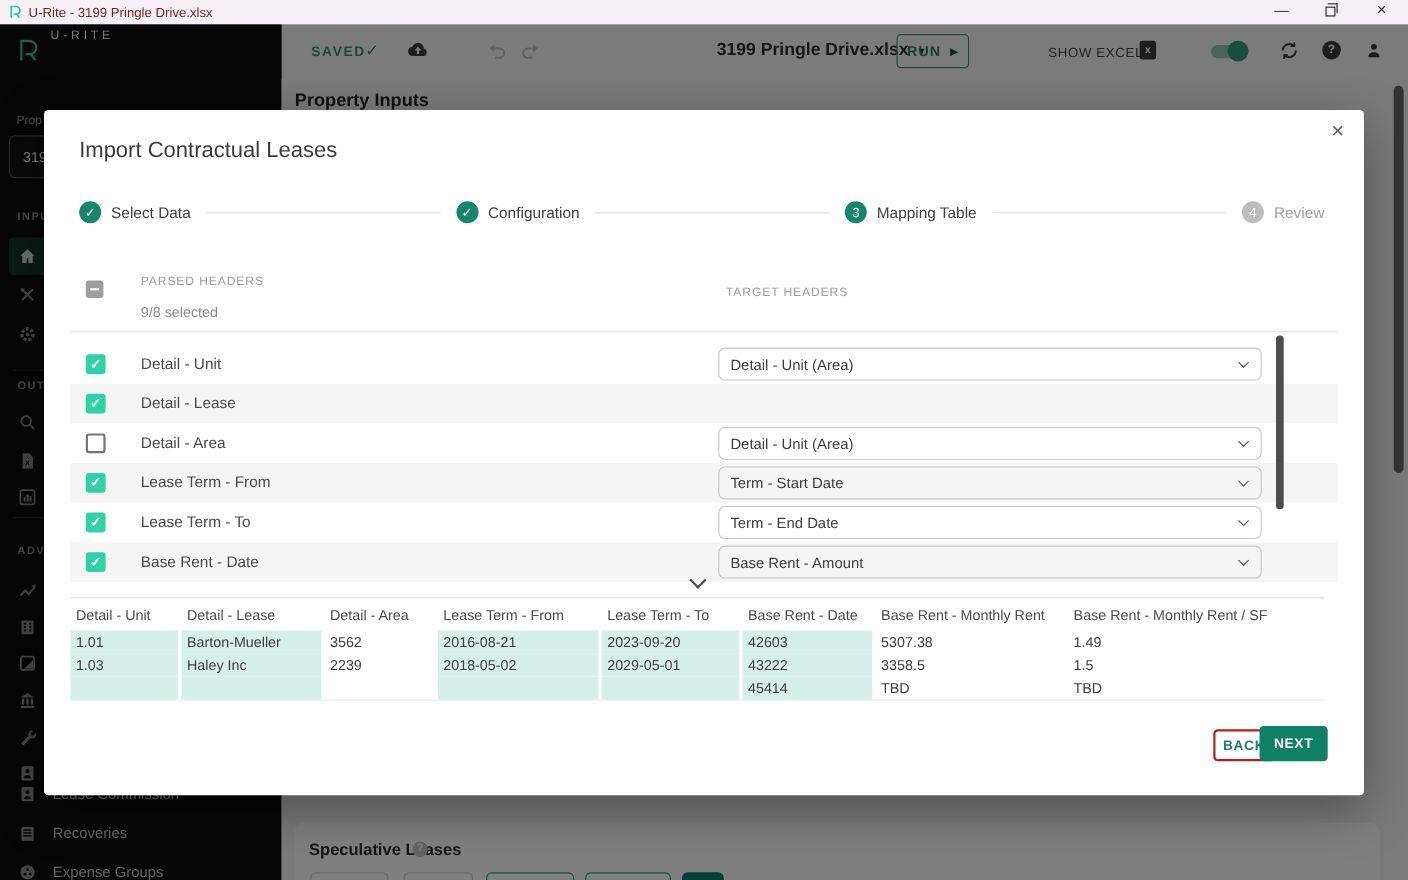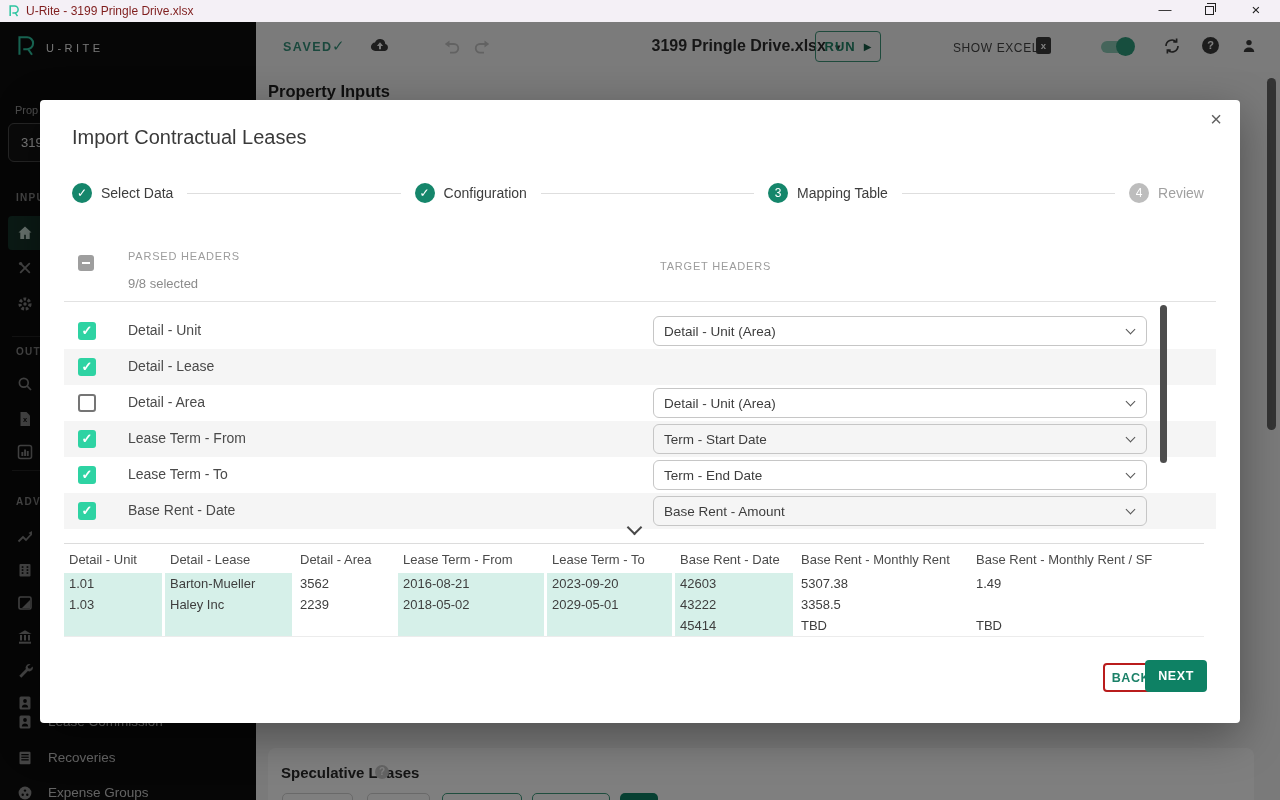--- a/index.html
+++ b/index.html
@@ -34,21 +34,21 @@
   .excel-icon { position:absolute; left:780px; top:15px; width:15px; height:17px; background:#3a3a3a; border-radius:2.5px; color:#fff; font-size:9.5px; font-weight:bold; text-align:center; line-height:17px; }
   .toggle { position:absolute; left:845px; top:19px; width:31px; height:12px; border-radius:6px; background:#8ccab6; }
   .toggle-knob { position:absolute; left:860px; top:15px; width:19px; height:19px; border-radius:50%; background:#2f9c7d; }
   .hd-sync { position:absolute; left:907px; top:15px; }
   .hd-help { position:absolute; left:946px; top:15px; width:17px; height:17px; border-radius:50%; background:#3b3b3b; color:#fff; font-size:11px; font-weight:bold; text-align:center; line-height:17px; }
   .hd-user { position:absolute; left:985px; top:16px; }
 
   
   .sidebar { position:absolute; left:0; top:22px; width:256px; height:778px; background:#0d0d0d; }
   .sb-logo { position:absolute; left:14px; top:12px; }
-  .sb-brand { position:absolute; left:46px; top:20px; font-size:11px; letter-spacing:3.5px; color:#ececec;text-align:center; }
+  .sb-brand { position:absolute; left:46px; top:4px; font-size:11px; letter-spacing:3.5px; color:#ececec;text-align:center; }
   .sb-prop-label { position:absolute; left:15px; top:82px; font-size:11px; color:#9a9a9a; }
   .sb-input { position:absolute; left:8px; top:101px; width:210px; height:39px; background:#151515; border:1px solid #4b4b4b; border-radius:6px; }
   .sb-input span { position:absolute; left:12px; top:11px; font-size:13px; color:#f0f0f0; }
   .sb-section { position:absolute; left:16px; font-size:10px; font-weight:bold; letter-spacing:1.3px; color:#8c8c8c; }
   .sb-active-row { position:absolute; left:8px; top:194px; width:240px; height:34px; border-radius:4px; background:#16342a; }
   .sb-icon { position:absolute; left:17px; }
   .sb-divider { position:absolute; left:12px; width:232px; height:1px; background:#262626; }
   .sb-item { position:absolute; left:8px; width:246px; height:32px; }
   .sb-item .sb-item-icon { position:absolute; left:9px; top:8px; }
   .sb-item .sb-item-label { position:absolute; left:40px; top:8px; font-size:13.5px; color:#c6c6c6; }
@@ -440,20 +440,21 @@
             <div class="pv-cell w7">1.49</div>
           </div>
           <div class="pv-row">
             <div class="pv-cell w0 hl">1.03</div>
             <div class="pv-cell w1 hl">Haley Inc</div>
             <div class="pv-cell w2">2239</div>
             <div class="pv-cell w3 hl">2018-05-02</div>
             <div class="pv-cell w4 hl">2029-05-01</div>
             <div class="pv-cell w5 hl">43222</div>
             <div class="pv-cell w6">3358.5</div>
+            <div class="pv-cell w7">1.5</div>
           </div>
           <div class="pv-row">
             <div class="pv-cell w0 hl"></div>
             <div class="pv-cell w1 hl"></div>
             <div class="pv-cell w2"></div>
             <div class="pv-cell w3 hl"></div>
             <div class="pv-cell w4 hl"></div>
             <div class="pv-cell w5 hl">45414</div>
             <div class="pv-cell w6">TBD</div>
             <div class="pv-cell w7">TBD</div>

